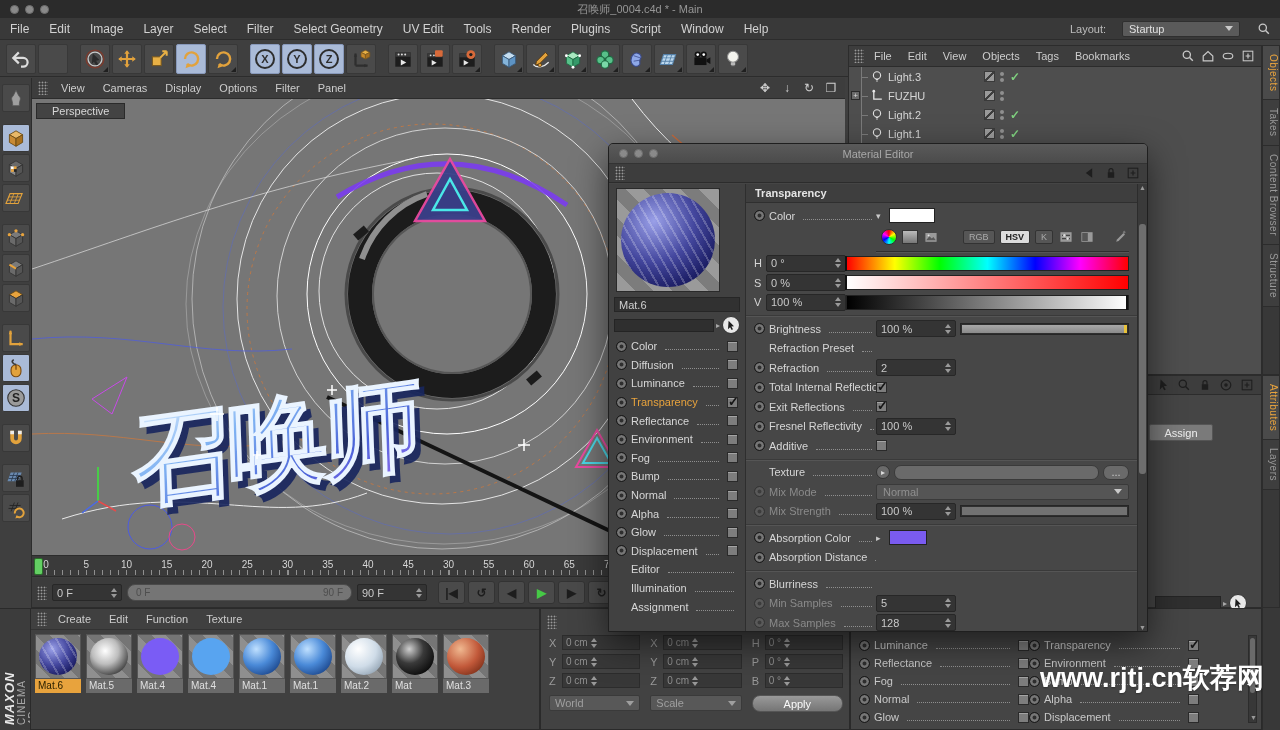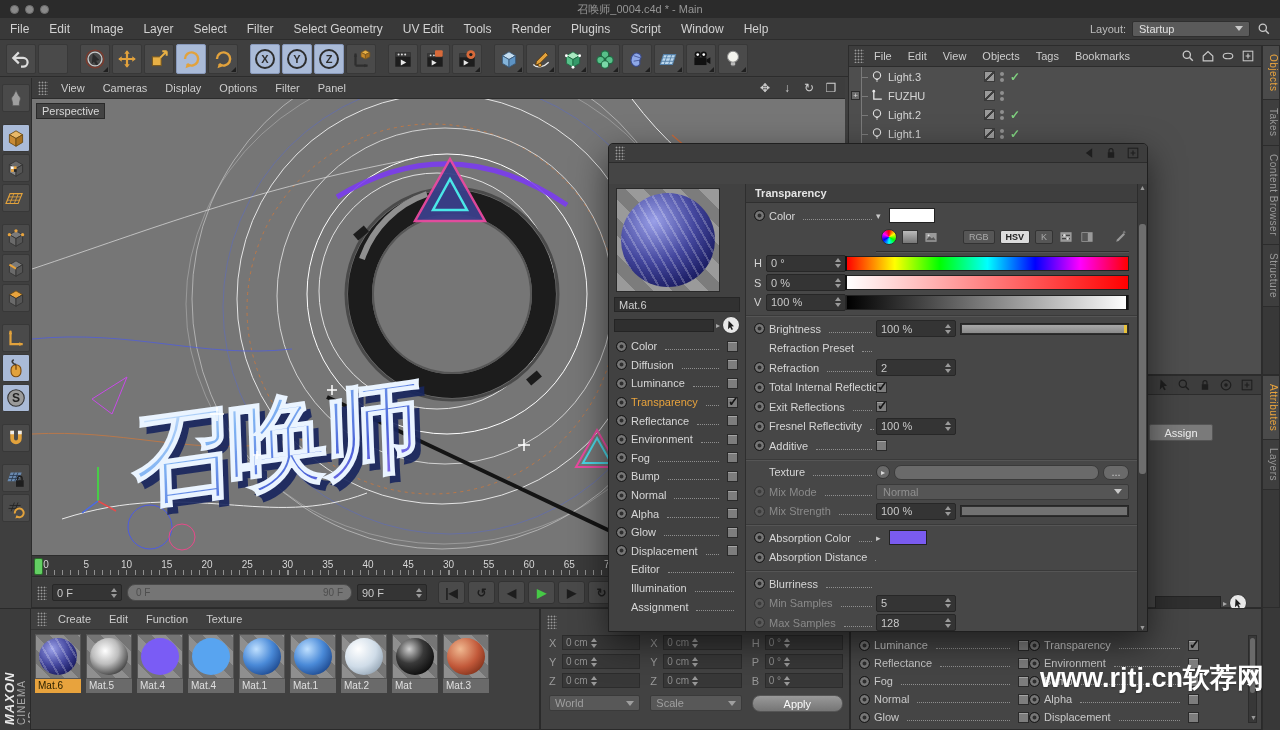--- a/index.html
+++ b/index.html
@@ -10,21 +10,21 @@
   
   .titlebar { position:absolute; left:0; top:0; width:1280px; height:18px; background:#2b2b2b; display:flex; align-items:center; }
   .lights { display:flex; gap:6px; margin-left:10px; }
   .lights span { width:9px; height:9px; border-radius:50%; background:#8a8a8a; border:1px solid #6e6e6e; }
   .wtitle { position:absolute; left:0; right:0; text-align:center; color:#969696; font-size:11px; }
 
   
   .menubar { position:absolute; left:0; top:18px; width:1280px; height:22px; background:#393939; border-bottom:1px solid #2c2c2c; display:flex; align-items:center; }
   .menuitems { display:flex; }
   .menuitems span { padding:0 10px; color:#d2d2d2; font-size:12px; line-height:22px; cursor:default; }
-  .layout { margin-left:auto; display:flex; align-items:center; gap:6px; padding-right:8px; color:#bdbdbd; }
+  .layout { margin-left:auto; display:flex; align-items:center; gap:16px; padding-right:8px; color:#bdbdbd; }
   .layoutdd { width:118px; height:16px; background:#5a5a5a; border:1px solid #2f2f2f; border-radius:2px; display:flex; align-items:center; padding:0 6px; color:#e0e0e0; }
   .dda { margin-left:auto; width:0; height:0; border-left:4px solid transparent; border-right:4px solid transparent; border-top:5px solid #c9c9c9; }
 
   
   .toolbar { position:absolute; left:0; top:41px; width:848px; height:36px; background:#3f3f3f; border-bottom:1px solid #2c2c2c; display:flex; align-items:center; padding-left:6px; gap:2px; }
   .tbtn { width:30px; height:30px; background:#4a4a4a; border:1px solid #383838; border-radius:2px; display:flex; align-items:center; justify-content:center; position:relative; }
   .tbtn.hl { background:#aabbd8; border-color:#8899bb; }
   .tbtn svg { width:22px; height:22px; }
   .tbtn.corner::after { content:""; position:absolute; right:1px; bottom:1px; border-left:5px solid transparent; border-bottom:5px solid #1f1f1f; }
   .tsep { width:8px; height:30px; }
@@ -37,21 +37,21 @@
   .pbtn svg { width:22px; height:22px; }
   .pgap { height:8px; }
 
   
   .vp { position:absolute; left:32px; top:78px; width:813px; height:477px; }
   .vpbar { height:21px; background:#3d3d3d; border-bottom:1px solid #2c2c2c; display:flex; align-items:center; padding:0 6px; gap:4px; }
   .vpbar .mi { padding:0 9px; color:#cdcdcd; font-size:11px; }
   .vpicons { margin-left:auto; display:flex; gap:6px; color:#cfcfcf; font-size:12px; }
   .vpicons span { width:16px; text-align:center; }
   .vpcanvas { position:absolute; left:0; top:21px; width:813px; height:456px; background:#767676; overflow:hidden; }
-  .vplabel { position:absolute; left:4px; top:4px; background:rgba(55,55,55,.8); border:1px solid #2a2a2a; color:#d8d8d8; padding:1px 5px; font-size:11px; }
+  .vplabel { position:absolute; left:4px; top:4px; background:rgba(55,55,55,.8); border:1px solid #2a2a2a; color:#d8d8d8; padding:1px 15px; font-size:11px; }
 
   .grip { width:10px; height:14px; background-image:radial-gradient(circle,#9a9a9a 0.8px,transparent 1.1px); background-size:3px 3px; }
 
   
   .ruler { position:absolute; left:32px; top:555px; width:813px; height:22px; background:#3a3a3a; border-top:1px solid #2c2c2c; border-bottom:1px solid #2c2c2c; }
   .ruler::after { content:""; position:absolute; left:14px; right:10px; bottom:1px; height:5px; background:repeating-linear-gradient(to right,#8f8f8f 0 1px,transparent 1px 8.05px); }
   .tick { position:absolute; top:3px; transform:translateX(-50%); color:#d5d5d5; font-size:10px; }
   .playhead { position:absolute; left:2px; top:2px; width:9px; height:17px; background:#63cf63; border:1px solid #2a6e2a; border-radius:2px; z-index:2; }
 
   .transport { position:absolute; left:32px; top:578px; width:813px; height:30px; background:#3c3c3c; border-bottom:1px solid #2c2c2c; display:flex; align-items:center; gap:5px; padding:0 5px; }
@@ -1141,20 +1141,28 @@
         </div>
       </div>
     <div class="bscroll">
         <div class="thumb"></div>
         <span class="da">▼</span>
       </div>
   </div>
   <div class="rightstrip"></div>
 
   <div class="matwin">
+    <div class="mw-title">
+      <div class="lights">
+        <span></span>
+        <span></span>
+        <span></span>
+      </div>
+      <div class="wtitle">Material Editor</div>
+    </div>
     <div class="mw-tools">
       <span class="grip"></span>
       <div class="right">
         <span class="ic">
             <svg viewBox="0 0 20 20">
               <path d="M14 4 6 10l8 6z" fill="#1e1e1e"></path>
             </svg>
           </span>
         <span class="ic">
             <svg viewBox="0 0 20 20">

